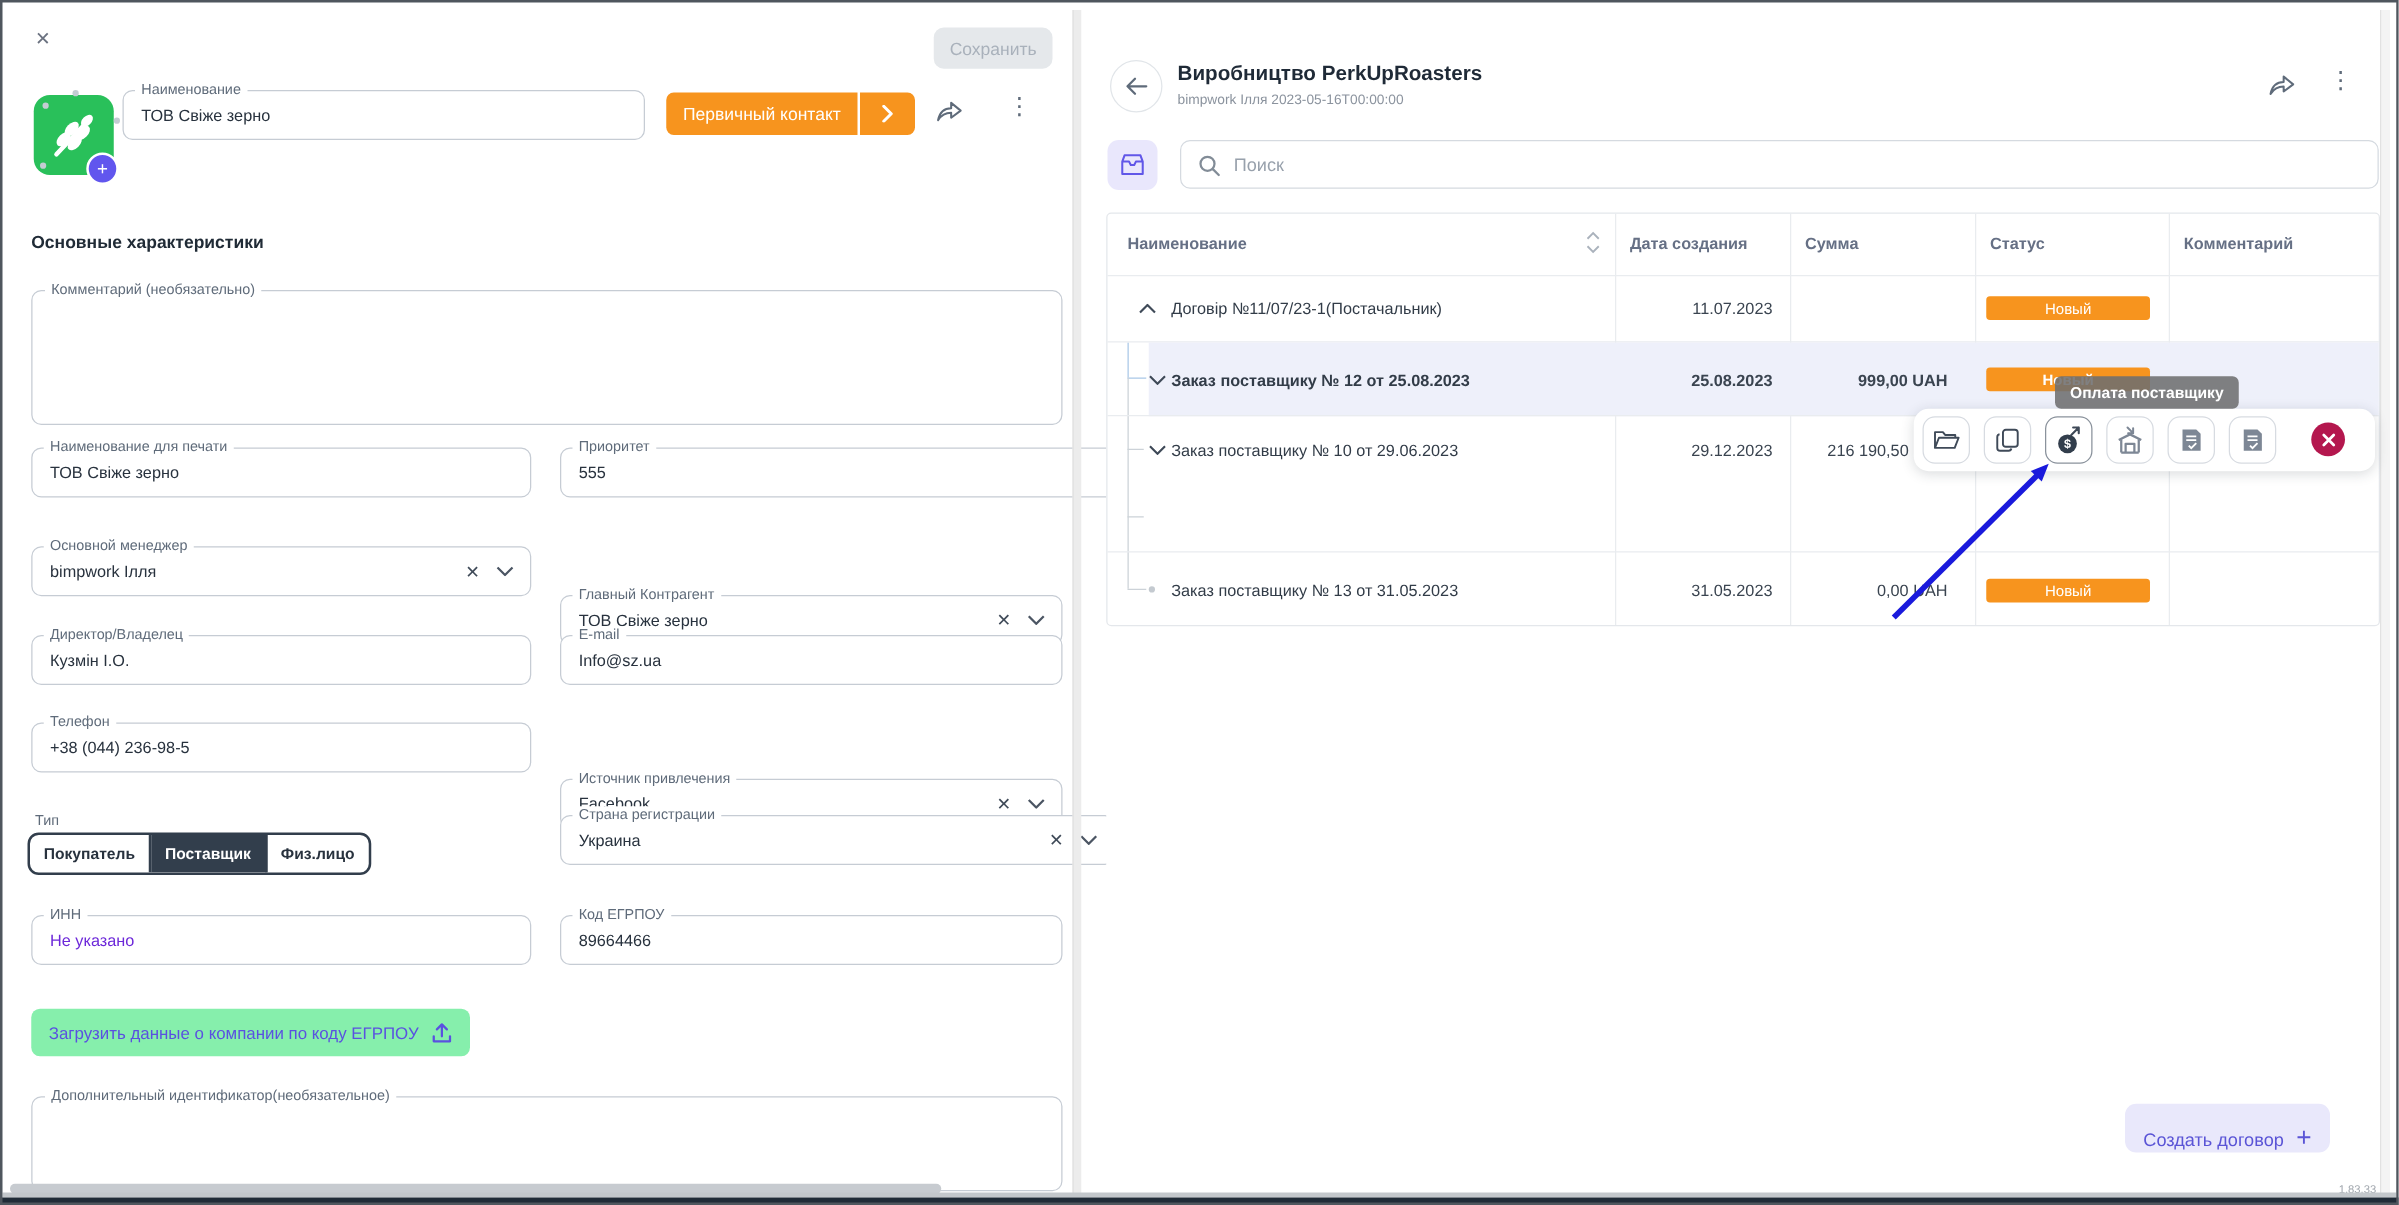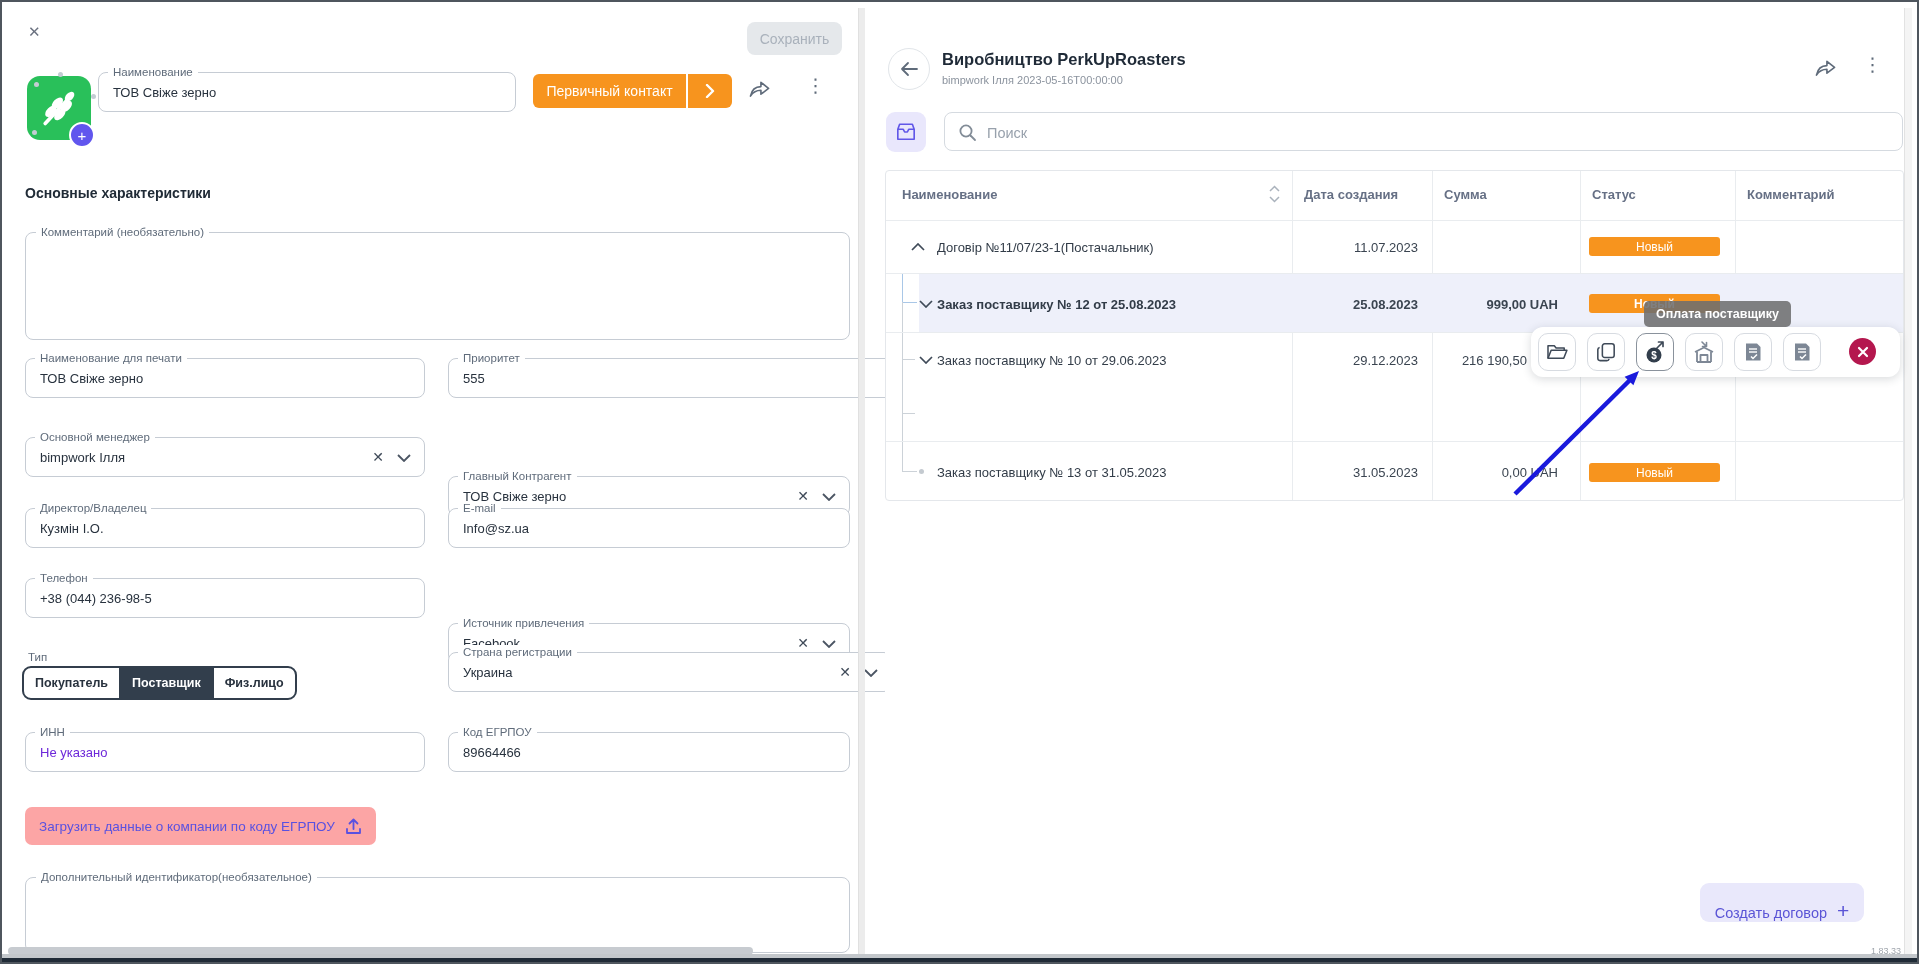--- a/index.html
+++ b/index.html
@@ -29,21 +29,21 @@
   .field .dd{position:absolute;right:13px;top:50%;transform:translateY(-50%);cursor:pointer;}
   .area .lbl{left:10px;}
   .sec-title{position:absolute;left:17px;top:177px;font-size:14px;font-weight:700;color:#202b36;}
   .hdr-btn{position:absolute;background:#f7941e;color:#fff;font-size:14px;display:flex;align-items:center;justify-content:center;cursor:pointer;}
   .type-label{position:absolute;left:20px;top:643px;font-size:11.5px;color:#5f6b7a;}
   .toggle{position:absolute;left:14px;top:658px;display:flex;border:2px solid #323e4c;border-radius:9px;overflow:hidden;background:#fff;}
   .toggle .opt{padding:0 11px;height:30px;display:flex;align-items:center;font-size:12.5px;font-weight:700;color:#28323e;
                border-right:2px solid #323e4c;cursor:pointer;white-space:nowrap;}
   .toggle .opt:last-child{border-right:none;}
   .toggle .opt.sel{background:#323e4c;color:#fff;}
-  .load-btn{position:absolute;left:17px;top:799px;height:38px;padding:0 14px;background:#fca5a5;border:none;border-radius:7px;
+  .load-btn{position:absolute;left:17px;top:799px;height:38px;padding:0 14px;background:#86efac;border:none;border-radius:7px;
             color:#5a51e0;font-size:13.5px;display:flex;align-items:center;gap:10px;cursor:pointer;}
   .h-scroll{position:absolute;left:0px;top:939px;width:745px;height:8px;background:#c7cbd0;border-radius:4px;}
 
   
   .rp{position:absolute;left:885px;top:8px;width:1020px;height:948px;background:#fff;}
   .right-edge{position:absolute;left:1904px;top:8px;width:7px;height:948px;background:#f4f4f4;border-left:1px solid #e2e2e2;z-index:5;}
   .back-btn{position:absolute;left:3px;top:40px;width:40px;height:40px;border:1px solid #e1e5e9;border-radius:50%;
             display:flex;align-items:center;justify-content:center;cursor:pointer;background:#fff;}
   .rp-title{position:absolute;left:57px;top:42px;font-size:16.5px;font-weight:700;color:#1f2a37;white-space:nowrap;}
   .rp-sub{position:absolute;left:57px;top:66px;font-size:11px;color:#8b939e;white-space:nowrap;}

